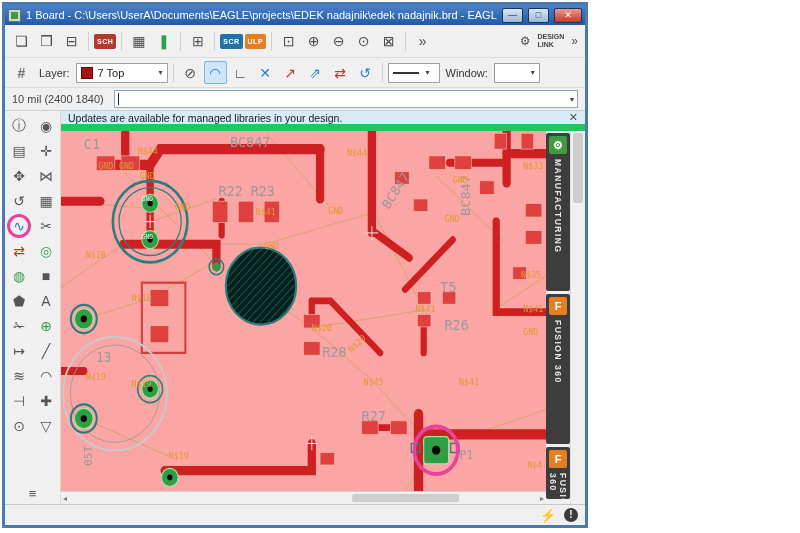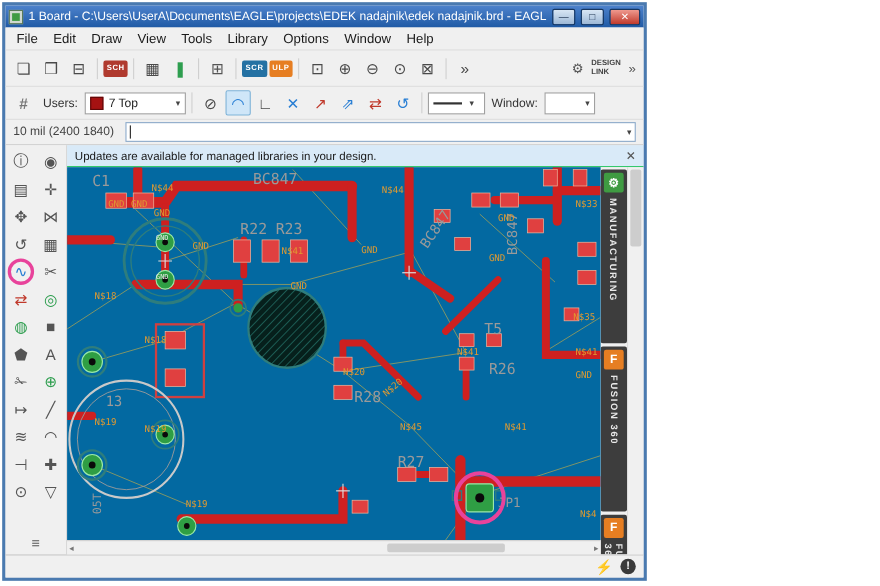--- a/index.html
+++ b/index.html
@@ -65,26 +65,26 @@
   .pgrid { display: grid; grid-template-columns: 27px 27px; }
   .ptool { height: 25px; display: flex; align-items: center; justify-content: center;
     font-size: 14px; color: #555; position: relative; }
   .ring { position: absolute; left: 50%; top: 50%; transform: translate(-50%,-50%);
     width: 24px; height: 24px; border: 3px solid #e8439b; border-radius: 50%;
     pointer-events: none; }
   .pmenu { margin-top: auto; margin-bottom: 3px; color: #555; font-size: 13px; }
   .main { flex: 1; display: flex; flex-direction: column; min-width: 0; }
   .notif { height: 20px; background: #d9eaf8; display: flex; align-items: center;
     font-size: 10.5px; color: #1a1a1a; padding: 0 7px; gap: 5px;
-    border-bottom: 1px solid #22c55e; flex: none; white-space: nowrap; }
+    border-bottom: 7px solid #22c55e; flex: none; white-space: nowrap; }
   .notif-link { font-weight: bold; text-decoration: underline; color: #0f3a68; }
   .notif-close { margin-left: auto; color: #555; font-size: 11px; }
   .canvasrow { flex: 1; display: flex; min-height: 0; }
   .canvascol { flex: 1; display: flex; flex-direction: column; min-width: 0; }
-  .canvas { flex: 1; background: #0369a1; position: relative; overflow: hidden; }
+  .canvas { flex: 1; background: #fca5a5; position: relative; overflow: hidden; }
   .canvas svg { position: absolute; inset: 0; width: 100%; height: 100%; }
   .hscroll { height: 13px; background: #f0f0f0; border-top: 1px solid #d0d0d0;
     position: relative; display: flex; align-items: center; justify-content: space-between;
     padding: 0 2px; font-size: 8px; color: #777; flex: none; }
   .hthumb { position: absolute; left: 60%; width: 22%; top: 2px; bottom: 2px;
     background: #cdcdcd; border-radius: 2px; }
   .sidetabs { width: 24px; background: #f0f0f0; display: flex; flex-direction: column;
     gap: 3px; padding-top: 2px; flex: none; overflow: hidden; }
   .tab { background: #3d3d3d; border-radius: 2px; display: flex; flex-direction: column;
     align-items: center; padding: 3px 0; gap: 5px; overflow: hidden; flex: none; }
@@ -110,31 +110,20 @@
 <div class="window">
 
   <div class="titlebar">
     <div class="appicon"></div>
     <div class="title">1 Board - C:\Users\UserA\Documents\EAGLE\projects\EDEK nadajnik\edek nadajnik.brd - EAGLE 9.3.0 fr...</div>
     <div class="winbtn">—</div>
     <div class="winbtn">□</div>
     <div class="winbtn close">✕</div>
   </div>
 
-  <div class="menubar" id="menubar">
-      <div class="menu-item">File</div>
-      <div class="menu-item">Edit</div>
-      <div class="menu-item">Draw</div>
-      <div class="menu-item">View</div>
-      <div class="menu-item">Tools</div>
-      <div class="menu-item">Library</div>
-      <div class="menu-item">Options</div>
-      <div class="menu-item">Window</div>
-      <div class="menu-item">Help</div>
-    </div>
 
   <div class="tb tb1">
     <span id="tb1-icons" style="display:flex;align-items:center;gap:2px;">
         <span class="tbtn">❏</span>
         <span class="tbtn">❒</span>
         <span class="tbtn">⊟</span>
         <span class="sep"></span>
         <span class="badge" style="background: rgb(176, 58, 46);">SCH</span>
         <span class="sep"></span>
         <span class="tbtn">▦</span>
@@ -158,21 +147,21 @@
       <span class="dl-text">
         <span>DESIGN</span><br>
         <span>LINK</span>
       </span>
       <span class="chev">»</span>
     </div>
   </div>
 
   <div class="tb tb2">
     <span class="tbtn" style="font-weight:bold;color:#777;">#</span>
-    <span class="tblabel">Users:</span>
+    <span class="tblabel">Layer:</span>
     <div class="combo" style="width:92px;">
       <span class="swatch"></span>
       <span>7 Top</span>
       <span class="cdown" style="margin-left:auto;">▾</span>
     </div>
     <span class="sep"></span>
     <span id="tb2-icons" style="display:flex;align-items:center;gap:2px;">
         <span class="tbtn" style="color: rgb(74, 74, 74);">⊘</span>
         <span class="tbtn active" style="color: rgb(42, 127, 212);">◠</span>
         <span class="tbtn" style="color: rgb(74, 74, 74);">∟</span>

